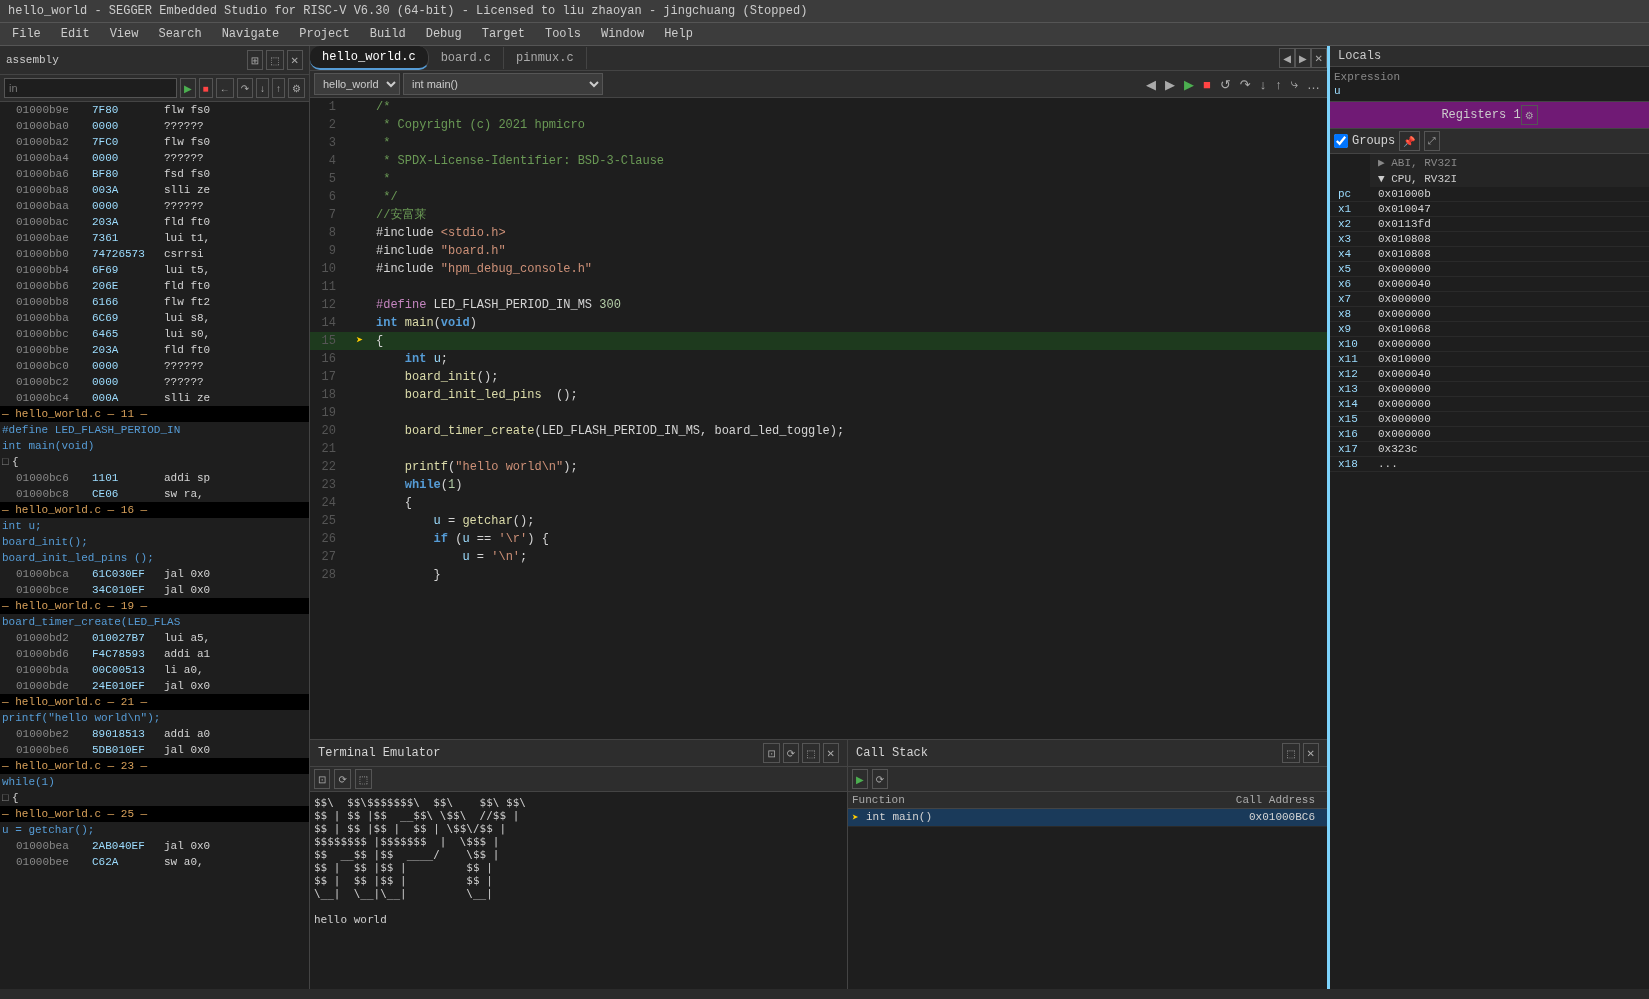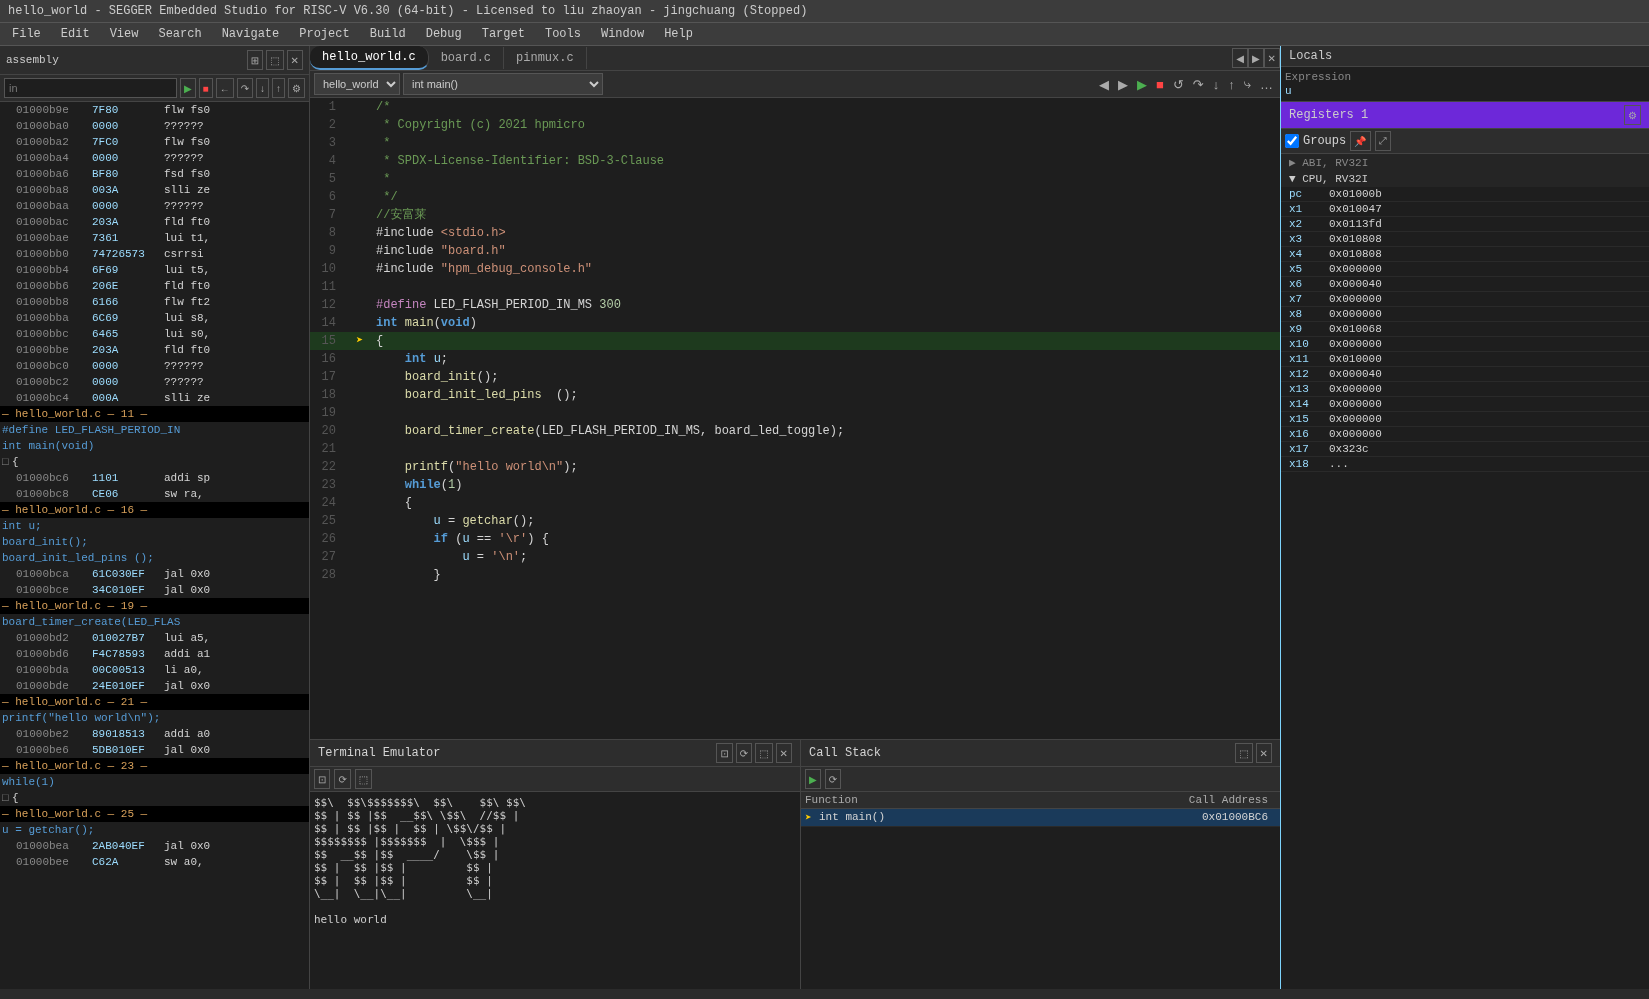--- a/index.html
+++ b/index.html
@@ -281,68 +281,69 @@
     .cs-row {
       display: flex;
       padding: 2px 4px;
       font-size: 11px;
       border-bottom: 1px solid #2a2a2a;
     }
     .cs-row.active { background: #1a3a5a; }
     .cs-arrow { color: #ffcc00; width: 14px; }
     
     #right-panel {
-      width: 369px;
+      width: 322px;
       background: #1e1e1e;
-      border-left: 1px solid #7dd3fc;
+      border-left: 3px solid #7dd3fc;
       display: flex;
       flex-direction: column;
     }
     #locals-header {
       background: #2d2d2d;
       padding: 3px 8px;
       border-bottom: 1px solid #444;
       font-size: 12px;
       color: #ccc;
     }
     #locals-content {
       padding: 4px;
       border-bottom: 1px solid #444;
     }
     .locals-label { color: #888; font-size: 11px; margin-bottom: 2px; }
     .locals-value { color: #9cdcfe; font-size: 11px; }
     #registers-header {
-      background: #6d28d9;
-      padding: 3px 8px;
+      background: #701a75;
+      padding: 3px 24px;
       border-bottom: 1px solid #444;
       font-size: 12px;
       color: #ccc;
       display: flex;
       align-items: center;
-      justify-content: space-between;
+      justify-content: center;
     }
     #registers-toolbar {
       background: #2d2d2d;
       display: flex;
       align-items: center;
       padding: 2px 4px;
       border-bottom: 1px solid #444;
       gap: 4px;
     }
     .reg-checkbox { width: 14px; height: 14px; }
     #registers-content {
       flex: 1;
       overflow-y: auto;
     }
     .reg-group {
       padding: 2px 8px;
       color: #888;
       font-size: 11px;
       background: #252525;
       cursor: pointer;
+      margin-left: 40px;
     }
     .reg-row {
       display: flex;
       padding: 1px 8px;
       font-size: 11px;
       border-bottom: 1px solid #2a2a2a;
     }
     .reg-name { width: 40px; color: #9cdcfe; flex-shrink: 0; }
     .reg-value { color: #d4d4d4; }
     

